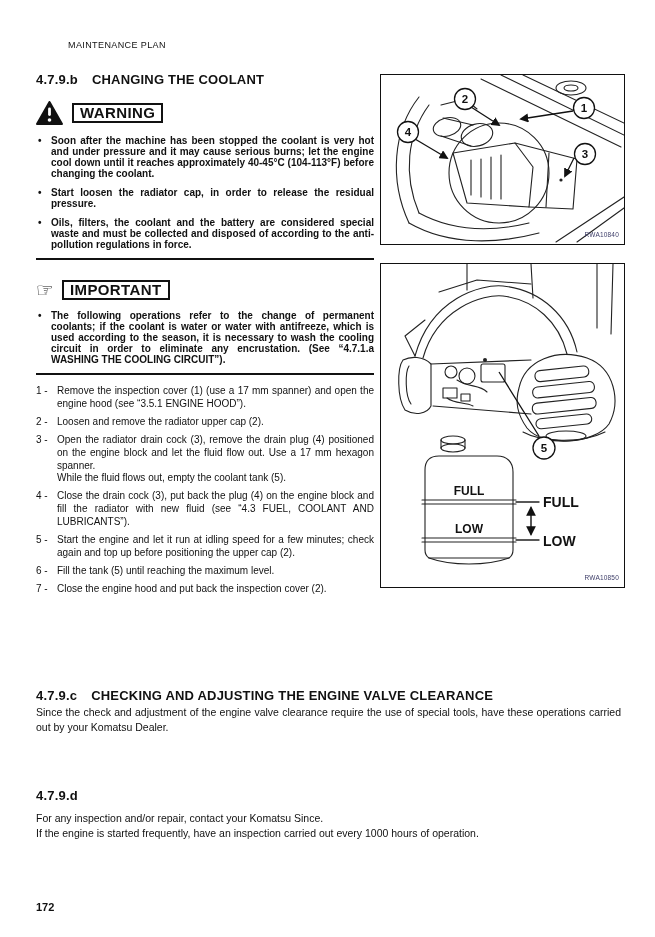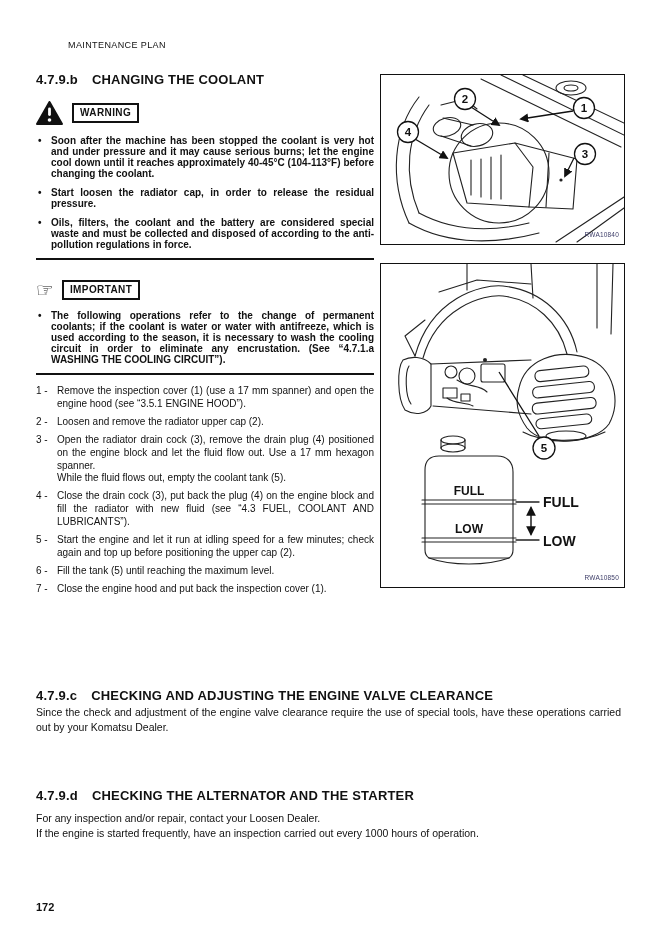--- a/index.html
+++ b/index.html
@@ -15,21 +15,21 @@
   
   .left-col{position:absolute;left:36px;top:72px;width:338px;}
 
   .sec-head{display:flex;font-size:13px;font-weight:bold;letter-spacing:.2px;}
   .sec-head .sec-num{flex:none;}
   .sec-head .sec-title{margin-left:14px;}
 
   .sign-row{display:flex;align-items:center;margin-top:13px;height:26px;}
   .warn-tri{flex:none;margin-right:9px;}
   .warn-tri svg{display:block;}
-  .sign-box{border:2px solid #111;font-weight:bold;font-size:10px;padding:1px 6px 2px;letter-spacing:.4px;line-height:13px;}
+  .sign-box{border:2px solid #111;font-weight:bold;font-size:15px;padding:1px 6px 2px;letter-spacing:.4px;line-height:13px;}
   .hand-icon{flex:none;font-family:"DejaVu Sans",sans-serif;font-size:20px;line-height:20px;margin-right:8px;font-weight:bold;}
 
   .bullets{margin-top:9px;}
   .bullet{display:flex;margin-bottom:8px;font-weight:bold;font-size:10px;line-height:11px;}
   .bullet .dot{flex:none;width:13px;padding-left:2px;}
   .bullet .dot::before{content:"•";}
   .bullet .btext{flex:1;text-align:justify;}
 
   .rule{border:0;border-top:2px solid #111;margin:4px 0 0 0;}
   .rule.imp{margin-top:3px;}
@@ -141,21 +141,21 @@
       <div class="step">
         <span class="step-num">5 -</span>
         <span class="step-text">Start the engine and let it run at idling speed for a few minutes; check again and top up before positioning the upper cap (2).</span>
       </div>
       <div class="step">
         <span class="step-num">6 -</span>
         <span class="step-text">Fill the tank (5) until reaching the maximum level.</span>
       </div>
       <div class="step">
         <span class="step-num">7 -</span>
-        <span class="step-text">Close the engine hood and put back the inspection cover (1).</span>
+        <span class="step-text">Close the engine hood and put back the inspection cover (2).</span>
       </div>
     </div>
   </div>
 
   <div class="figure" id="fig1">
     <svg viewBox="0 0 243 169">
       <defs>
         <marker id="ah1" viewBox="0 0 10 10" refX="8" refY="5" markerWidth="7" markerHeight="7" orient="auto-start-reverse">
           <path d="M0 0 L10 5 L0 10 Z" fill="#111"></path>
         </marker>
@@ -285,23 +285,22 @@
     <div class="sec-head">
       <span class="sec-num">4.7.9.c</span>
       <span class="sec-title">CHECKING AND ADJUSTING THE ENGINE VALVE CLEARANCE</span>
     </div>
     <div class="sec-body">Since the check and adjustment of the engine valve clearance require the use of special tools, have these operations carried out by your Komatsu Dealer.</div>
   </div>
 
   <div class="sec-block" id="sec-d">
     <div class="sec-head">
       <span class="sec-num">4.7.9.d</span>
-      <span class="sec-title">CHECKING THE ALTERNATOR AND THE STARTER</span>
     </div>
     <div class="sec-body-lines">
-      <div class="sec-body-line">For any inspection and/or repair, contact your Loosen Dealer.</div>
+      <div class="sec-body-line">For any inspection and/or repair, contact your Komatsu Since.</div>
       <div class="sec-body-line">If the engine is started frequently, have an inspection carried out every 1000 hours of operation.</div>
     </div>
   </div>
 
   <div class="page-number">172</div>
 
 </div>
 
 </body></html>

